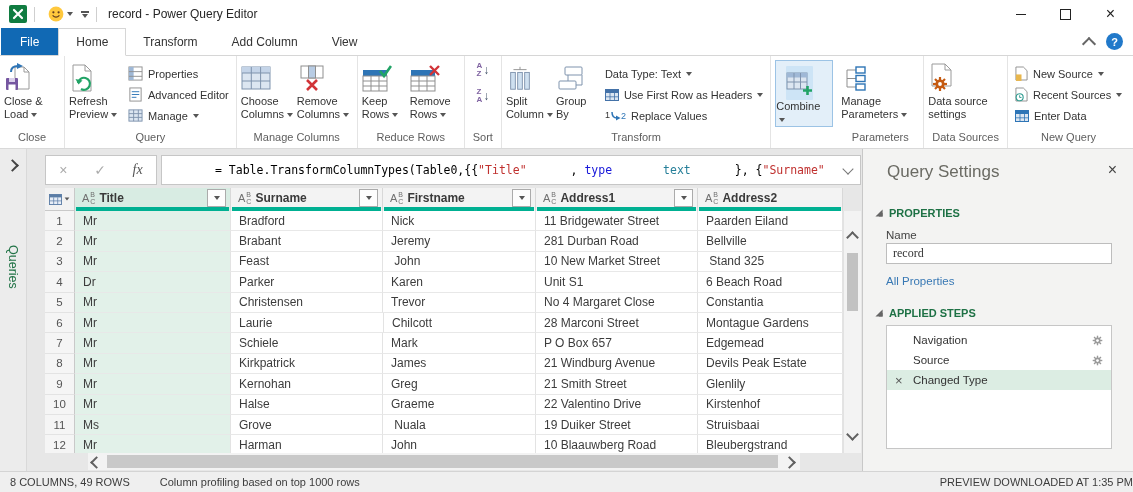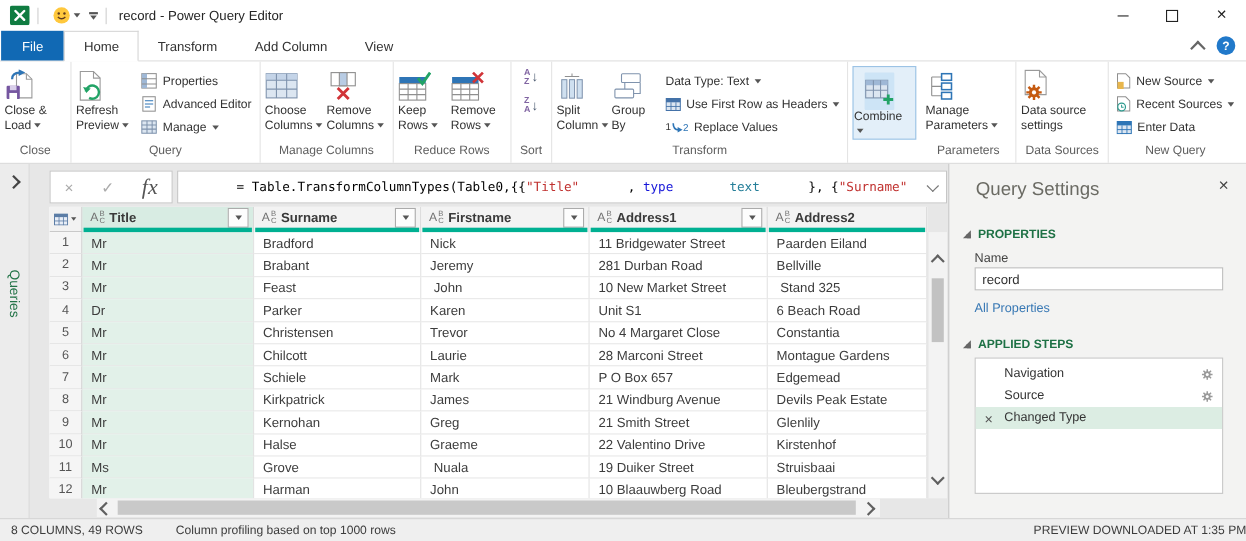--- a/index.html
+++ b/index.html
@@ -51,21 +51,21 @@
 
   
   .wsbg{position:absolute;left:27px;top:149px;width:835px;height:322px;background:#e7e7e7;}
   .sidebar{position:absolute;left:0;top:149px;width:27px;height:322px;background:#ececec;border-right:1px solid #d9d9d9;box-sizing:border-box;}
   .sb-exp{position:absolute;top:12px;left:8px;width:7px;height:7px;border-top:2px solid #444;border-right:2px solid #444;transform:rotate(45deg);}
   .sb-label{position:absolute;top:96px;left:6px;writing-mode:vertical-rl;color:#217346;font-size:12.5px;}
 
   
   .fxbox{position:absolute;left:45px;top:155px;width:112px;height:30px;background:#fff;border:1px solid #c6c6c6;box-sizing:border-box;display:flex;align-items:center;justify-content:space-around;}
   .fx-x,.fx-c{color:#ababab;font-size:14px;}
-  .fx-f{font-family:"Liberation Serif",serif;font-style:italic;font-size:20px;color:#555;}
+  .fx-f{font-family:"Liberation Serif",serif;font-style:italic;font-size:14px;color:#555;}
   .fxinput{position:absolute;left:161px;top:155px;width:700px;height:30px;background:#fff;border:1px solid #c6c6c6;box-sizing:border-box;display:flex;align-items:center;padding-left:9px;
            font-family:"DejaVu Sans Mono","Liberation Mono",monospace;font-size:11.5px;white-space:pre;overflow:hidden;}
   .tk-plain{color:#000;margin-left:44px;}
   .tk-string{color:#C0312F;}
   .tk-keyword{color:#1616D9;}
   .tk-type{color:#267F99;}
   .fx-chev{position:absolute;right:8px;top:9px;width:7px;height:7px;border-right:1.6px solid #777;border-bottom:1.6px solid #777;transform:rotate(45deg);}
 
   
   .grid{position:absolute;left:45px;top:188px;width:798px;height:265px;background:#fff;overflow:hidden;}
@@ -98,21 +98,21 @@
 
   
   .panel{position:absolute;left:862px;top:149px;width:271px;height:322px;background:#F3F3F2;border-left:1px solid #c8c8c8;box-sizing:border-box;}
   .qs-title{position:absolute;left:24px;top:13px;font-size:17px;color:#6A6A63;}
   .qs-close{position:absolute;right:16px;top:12px;font-size:16px;color:#444;}
   .sect{position:absolute;left:12px;display:flex;align-items:center;gap:6px;font-size:11px;font-weight:bold;color:#1E7145;}
   .sect .tri{width:0;height:0;border-left:4px solid transparent;border-top:4px solid transparent;border-right:4px solid #666;border-bottom:4px solid #666;transform:scale(0.9);}
   .qs-props{top:58px;}
   .qs-steps-h{top:158px;}
   .qs-name{position:absolute;left:23px;top:80px;font-size:11.5px;color:#444;}
-  .qs-input{position:absolute;left:23px;top:94px;width:226px;height:21px;border:1px solid #bdbdbd;background:#fff;font-family:Liberation Sans, sans-serif;font-size:12px;color:#333;padding:0 6px;box-sizing:border-box;}
+  .qs-input{position:absolute;left:23px;top:94px;width:226px;height:21px;border:1px solid #bdbdbd;background:#fff;font-family:Liberation Serif, serif;font-size:12px;color:#333;padding:0 6px;box-sizing:border-box;}
   .qs-link{position:absolute;left:23px;top:126px;font-size:11.5px;color:#3878B4;}
   .stepbox{position:absolute;left:23px;top:176px;width:226px;height:124px;background:#fff;border:1px solid #c6c6c6;box-sizing:border-box;padding-top:4px;}
   .step{height:20px;display:flex;align-items:center;font-size:11.5px;color:#333;padding:0 8px;}
   .step .sname{margin-left:18px;}
   .step-sel{background:#DCEDE3;}
   .step-sel .sname{margin-left:4px;}
   .step .gear{margin-left:auto;display:flex;}
   .step .del{color:#555;font-size:13px;width:14px;}
 
   
@@ -601,22 +601,22 @@
       <div class="gc w0 csel">Mr</div>
       <div class="gc w1">Christensen</div>
       <div class="gc w2">Trevor</div>
       <div class="gc w3">No 4 Margaret Close</div>
       <div class="gc w4">Constantia</div>
     </div>
 
     <div class="grow">
       <div class="rn">6</div>
       <div class="gc w0 csel">Mr</div>
+      <div class="gc w2">Laurie</div>
       <div class="gc w1">Chilcott</div>
-      <div class="gc w2">Laurie</div>
       <div class="gc w3">28 Marconi Street</div>
       <div class="gc w4">Montague Gardens</div>
     </div>
 
     <div class="grow">
       <div class="rn">7</div>
       <div class="gc w0 csel">Mr</div>
       <div class="gc w1">Schiele</div>
       <div class="gc w2">Mark</div>
       <div class="gc w3">P O Box 657</div>

